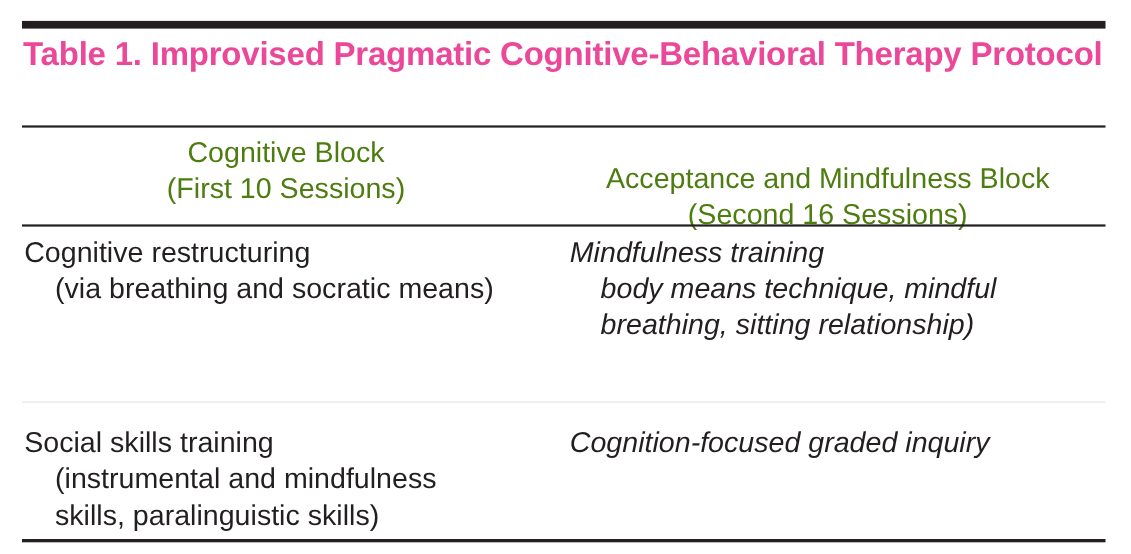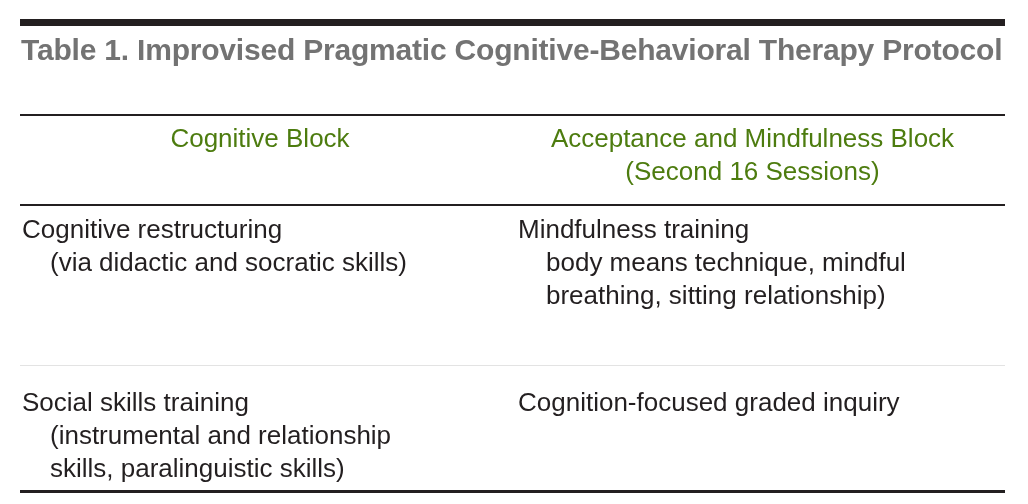--- a/index.html
+++ b/index.html
@@ -40,40 +40,40 @@
   
   .table-title {
     position: absolute;
     left: 21px;
     top: 31px;
     width: 985px;
     font-size: 30px;
     font-weight: bold;
     line-height: 37px;
     letter-spacing: -0.2px;
-    color: #737373;
+    color: #ec4899;
   }
 
   
   .header-row {
     position: absolute;
     left: 20px;
     top: 122px;
     width: 985px;
     display: flex;
   }
   .header-cell {
     font-size: 26px;
     line-height: 33px;
     font-weight: normal;
     text-align: center;
     color: #4d7c0f;
   }
   .header-cell.col-left  { width: 480px; }
-  .header-cell.col-right { width: 505px; }
+  .header-cell.col-right { width: 505px; margin-top: 24px; }
   .header-line { display: block; white-space: nowrap; }
 
   
   .body-row {
     position: absolute;
     left: 20px;
     width: 985px;
     display: flex;
     align-items: flex-start;
   }
@@ -86,21 +86,21 @@
     color: #231f20;
     box-sizing: border-box;
   }
   .body-cell.col-left  { width: 480px; padding-left: 2px; }
   .body-cell.col-right { width: 505px; padding-left: 498px; }
 
   
   .body-row .col-right { padding-left: 0; margin-left: 0; }
   .body-cell.col-right { width: 505px; padding-left: 0; }
   .body-row.row-1 .col-right,
-  .body-row.row-2 .col-right { position: relative; left: 0; }
+  .body-row.row-2 .col-right { position: relative; left: 0; font-style: italic; }
 
   .cell-line { display: block; white-space: nowrap; }
   .cell-line.indent { padding-left: 28px; }
 
   
   .right-offset { display: block; padding-left: 18px; }
 </style>
 </head>
 <body>
 
@@ -111,49 +111,50 @@
   <div class="table-title">
     <span class="title-line">Table 1. Improvised Pragmatic Cognitive-Behavioral Therapy</span>
     <span class="title-line">Protocol</span>
   </div>
 
   <div class="rule rule-title"></div>
 
   <div class="header-row">
     <div class="header-cell col-left">
       <span class="header-line">Cognitive Block</span>
+      <span class="header-line">(First 10 Sessions)</span>
     </div>
     <div class="header-cell col-right">
       <span class="header-line">Acceptance and Mindfulness Block</span>
       <span class="header-line">(Second 16 Sessions)</span>
     </div>
   </div>
 
   <div class="rule rule-header"></div>
 
   <div class="body-row row-1">
     <div class="body-cell col-left">
       <span class="cell-line">Cognitive restructuring</span>
-      <span class="cell-line indent">(via didactic and socratic skills)</span>
+      <span class="cell-line indent">(via breathing and socratic means)</span>
     </div>
     <div class="body-cell col-right">
       <span class="right-offset">
         <span class="cell-line">Mindfulness training</span>
         <span class="cell-line indent">body means technique, mindful</span>
         <span class="cell-line indent">breathing, sitting relationship)</span>
       </span>
     </div>
   </div>
 
   <div class="rule rule-rowsep"></div>
 
   <div class="body-row row-2">
     <div class="body-cell col-left">
       <span class="cell-line">Social skills training</span>
-      <span class="cell-line indent">(instrumental and relationship</span>
+      <span class="cell-line indent">(instrumental and mindfulness</span>
       <span class="cell-line indent">skills, paralinguistic skills)</span>
     </div>
     <div class="body-cell col-right">
       <span class="right-offset">
         <span class="cell-line">Cognition-focused graded inquiry</span>
       </span>
     </div>
   </div>
 
   <div class="rule rule-bottom"></div>

